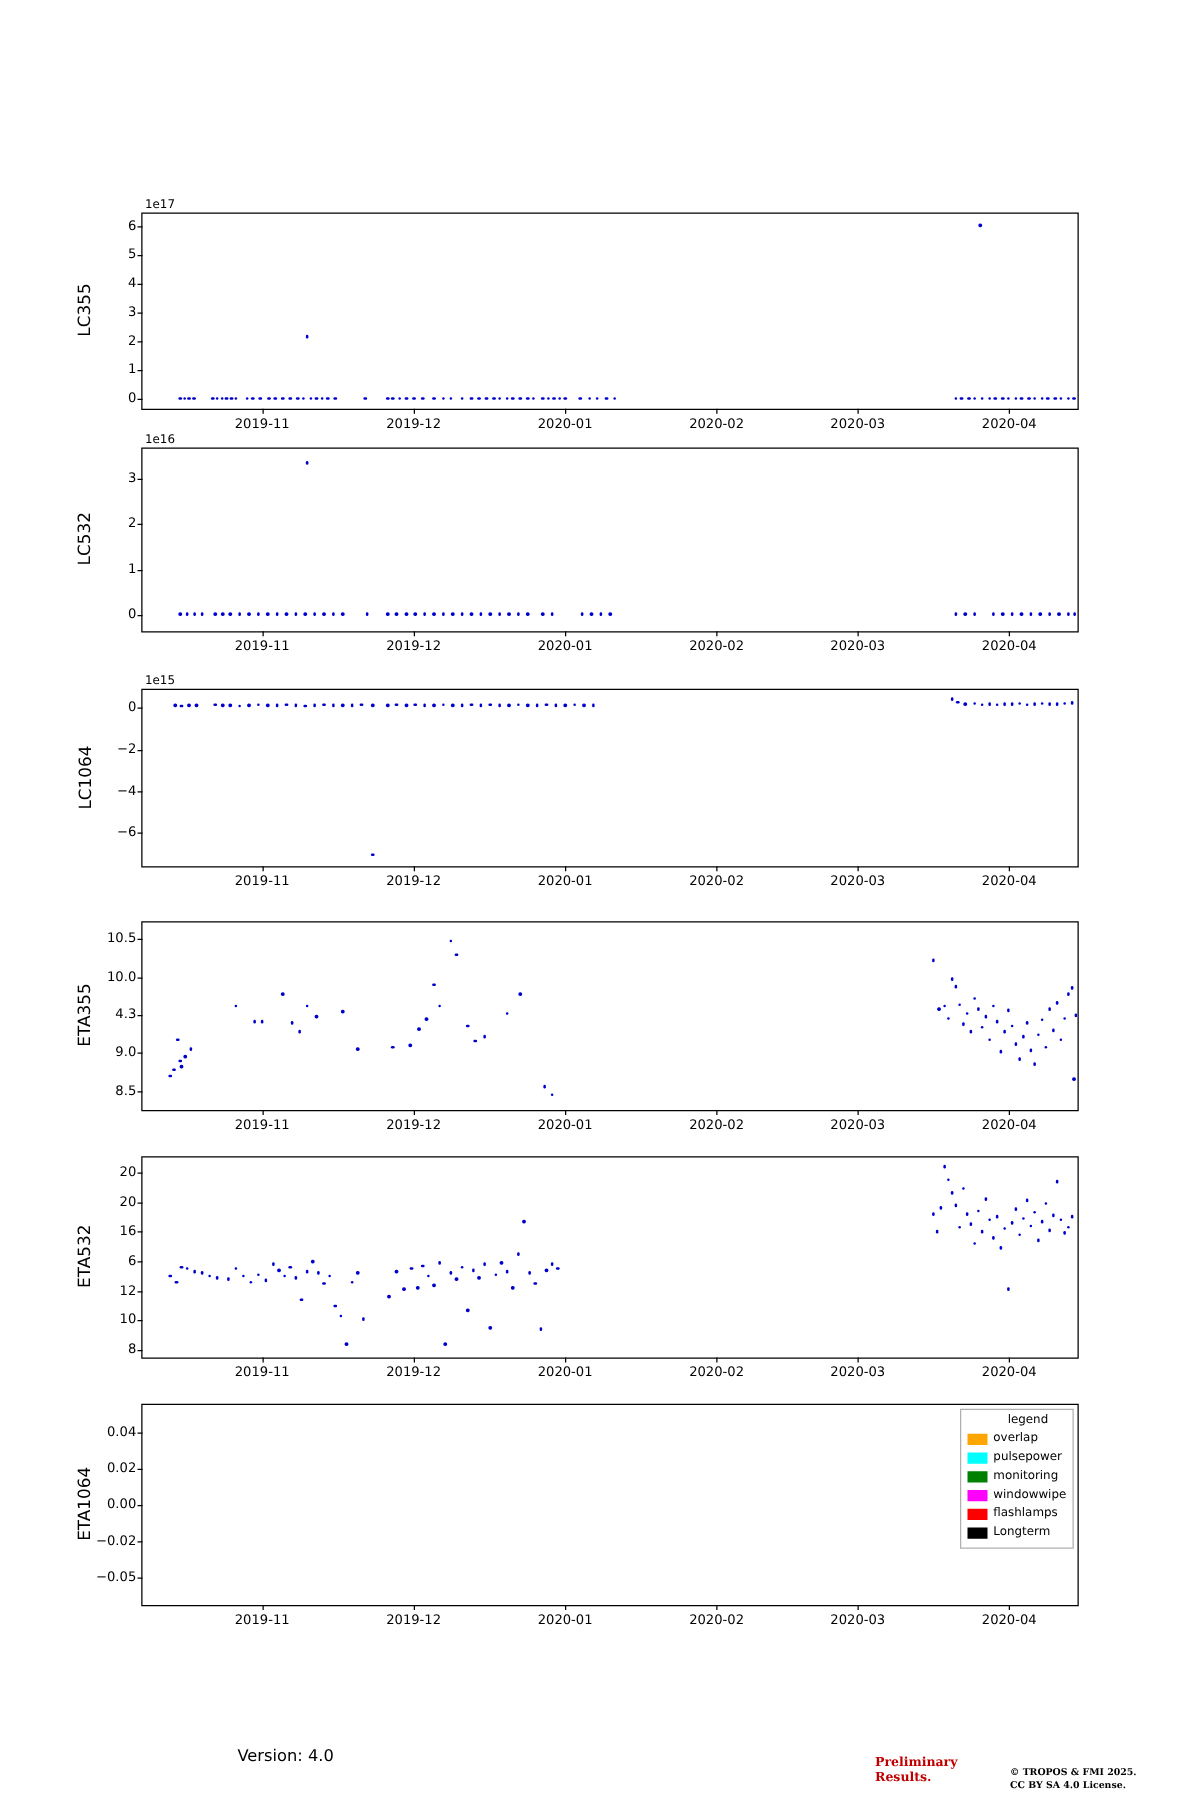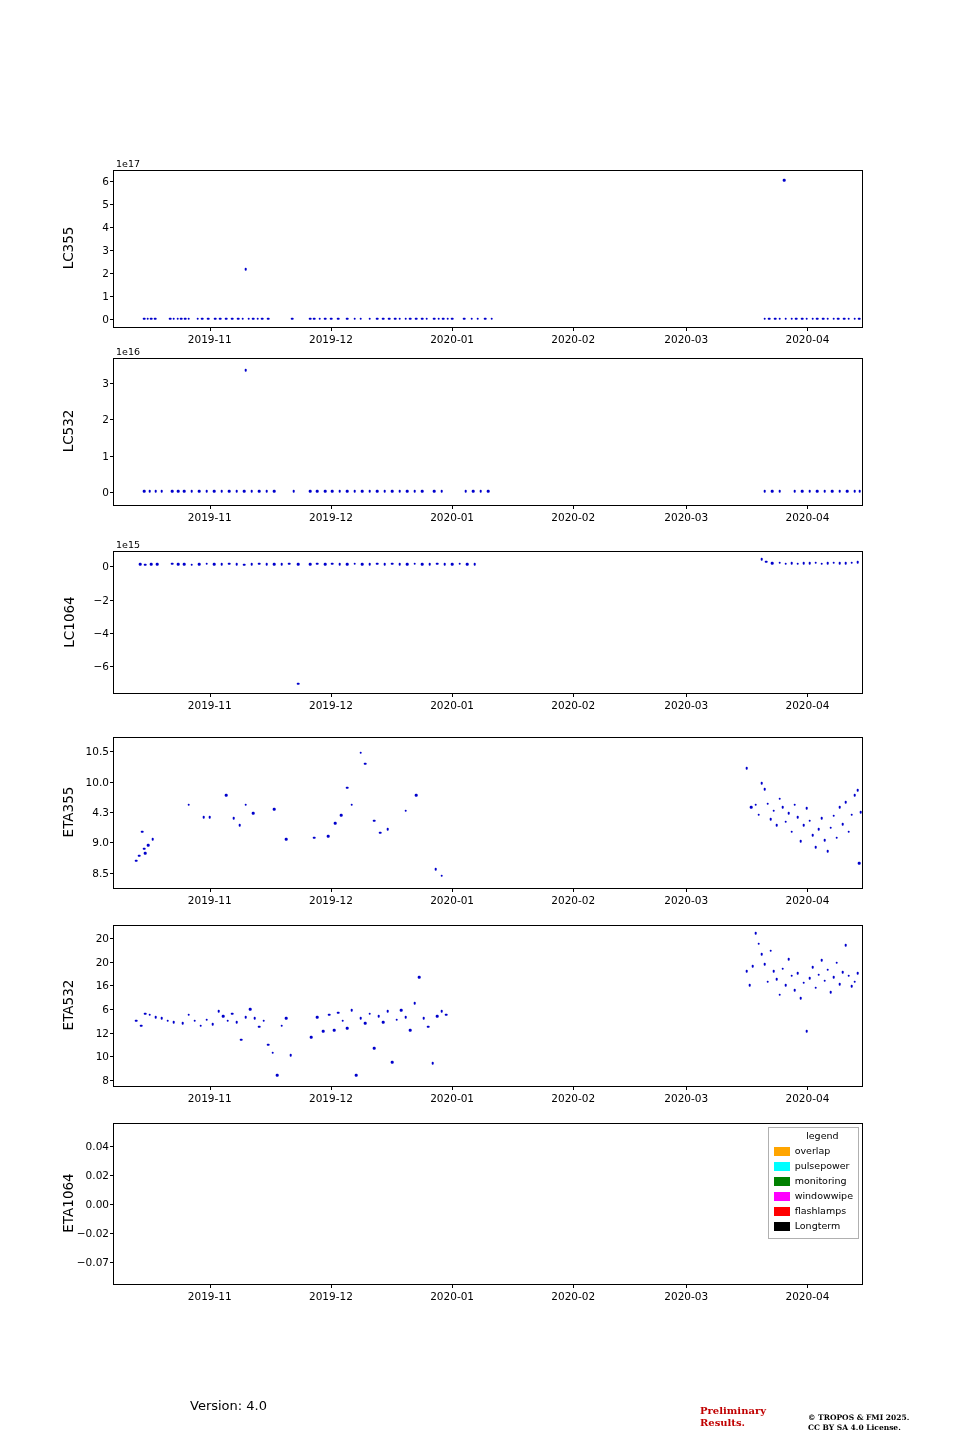--- a/index.html
+++ b/index.html
@@ -661,21 +661,21 @@
         <div class="pt" style="left: 97%; top: 36.2963%; background: rgb(0, 0, 204);"></div>
         <div class="pt" style="left: 97.4%; top: 28.8889%; background: rgb(0, 0, 204);"></div>
         <div class="pt" style="left: 97.8%; top: 11.8519%; background: rgb(0, 0, 204);"></div>
         <div class="pt" style="left: 98.2%; top: 31.1111%; background: rgb(0, 0, 204);"></div>
         <div class="pt" style="left: 98.6%; top: 37.7778%; background: rgb(0, 0, 204);"></div>
         <div class="pt" style="left: 99%; top: 34.8148%; background: rgb(0, 0, 204);"></div>
         <div class="pt" style="left: 99.4%; top: 29.6296%; background: rgb(0, 0, 204);"></div>
       </div>
       <div class="ylabel" style="width: 162px; left: -13px; top: 997px; font-size: 13.5px;">ETA532</div>
       <div class="panel" style="top: 1123px; height: 162px;">
-        <div class="ytick" style="top: 86.3636%;">−0.07</div>
+        <div class="ytick" style="top: 86.3636%;">−0.05</div>
         <div class="ytickmark" style="top: 86.3636%;"></div>
         <div class="ytick" style="top: 68.1818%; text-align: center;">−0.02</div>
         <div class="ytickmark" style="top: 68.1818%;"></div>
         <div class="ytick" style="top: 50%;">0.00</div>
         <div class="ytickmark" style="top: 50%;"></div>
         <div class="ytick" style="top: 31.8182%;">0.02</div>
         <div class="ytickmark" style="top: 31.8182%;"></div>
         <div class="ytick" style="top: 13.6364%;">0.04</div>
         <div class="ytickmark" style="top: 13.6364%;"></div>
         <div class="xtick" style="left: 12.8%;">2019-11</div>

